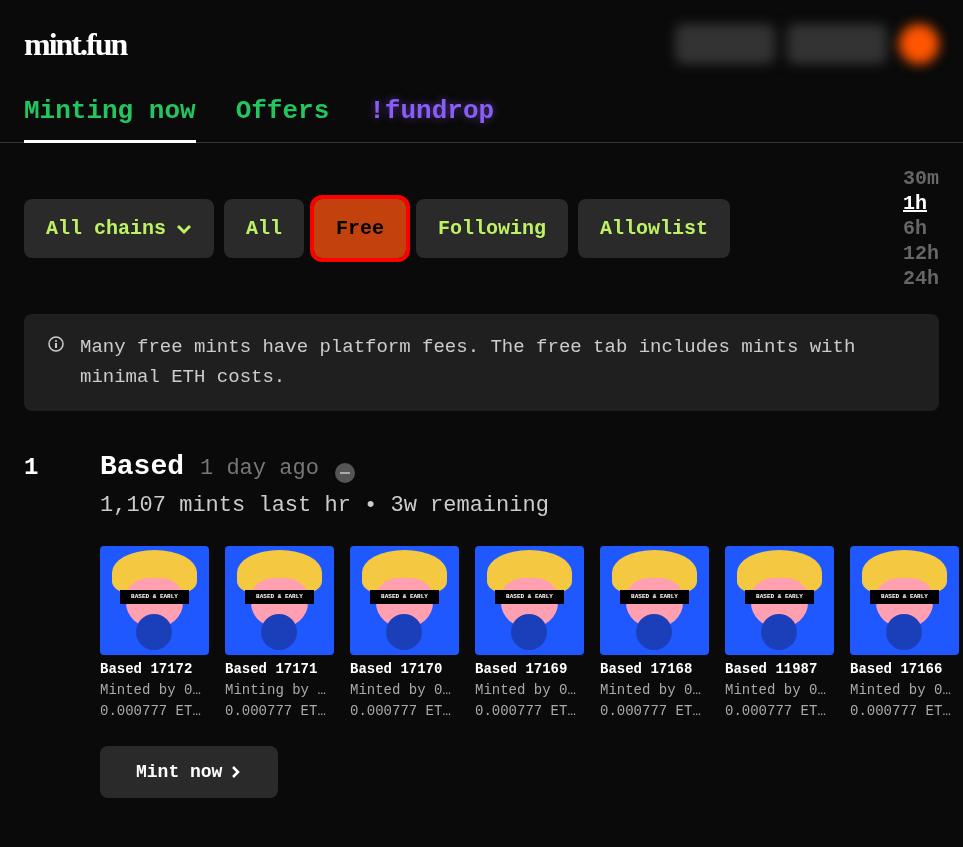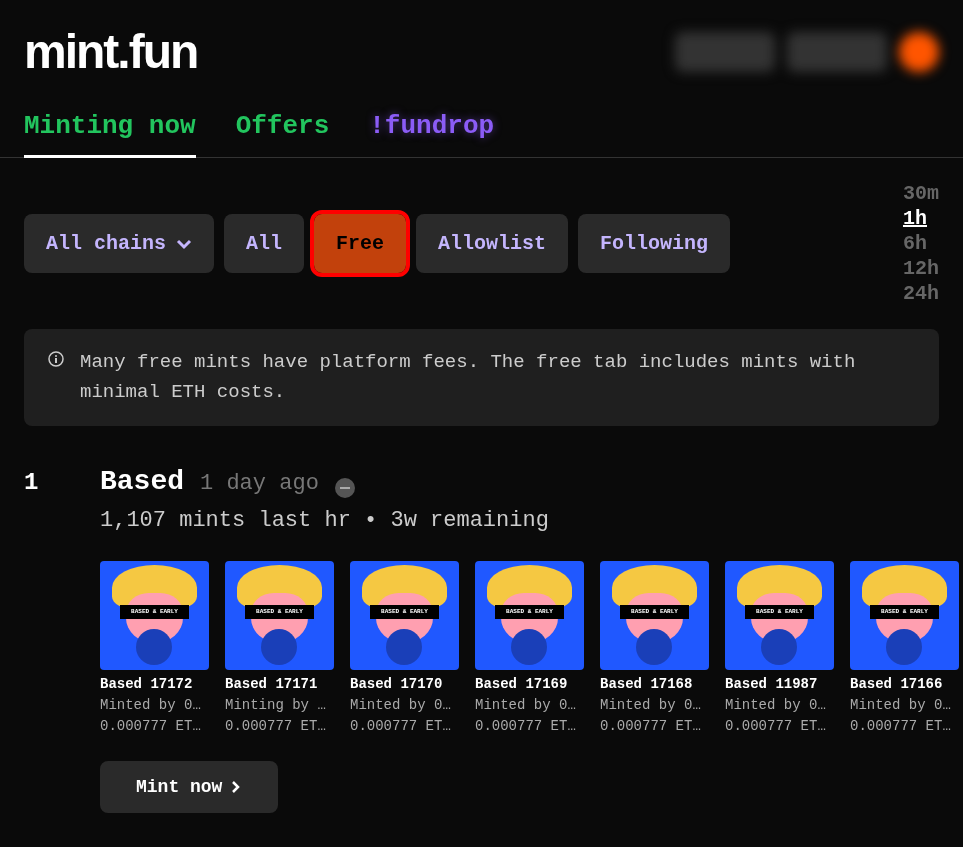--- a/index.html
+++ b/index.html
@@ -15,22 +15,22 @@
       height: 847px;
       overflow: hidden;
     }
     .header {
       display: flex;
       justify-content: space-between;
       align-items: center;
       padding: 24px 24px 20px;
     }
     .logo {
-      font-family: Liberation Sans, sans-serif;
-      font-size: 48px;
+      font-family: Liberation Serif, serif;
+      font-size: 32px;
       font-weight: bold;
       letter-spacing: -2px;
       color: #ffffff;
     }
     .header-right {
       display: flex;
       align-items: center;
       gap: 12px;
       filter: blur(6px);
     }
@@ -79,21 +79,21 @@
       align-items: center;
       padding: 24px;
     }
     .controls-left {
       display: flex;
       gap: 10px;
     }
     .chain-btn, .filter-btn {
       background: #2a2a2a;
       border: none;
-      color: #c4b5fd;
+      color: #bef264;
       font-family: inherit;
       font-size: 20px;
       font-weight: bold;
       padding: 18px 22px;
       border-radius: 8px;
       cursor: pointer;
       display: flex;
       align-items: center;
       gap: 10px;
     }
@@ -290,22 +290,22 @@
 <div class="controls">
   <div class="controls-left">
     <button class="chain-btn">
       <span>All chains</span>
       <svg class="chevron-down" viewBox="0 0 16 16" fill="none" stroke="currentColor" stroke-width="3">
           <path d="M2 5l6 6 6-6"></path>
         </svg>
     </button>
     <button class="filter-btn">All</button>
     <button class="filter-btn active highlighted">Free</button>
+    <button class="filter-btn">Following</button>
     <button class="filter-btn">Allowlist</button>
-    <button class="filter-btn">Following</button>
   </div>
   <div class="time-filters">
     <span class="time-filter">30m</span>
     <span class="time-filter active">1h</span>
     <span class="time-filter">6h</span>
     <span class="time-filter">12h</span>
     <span class="time-filter">24h</span>
   </div>
 </div>
 

